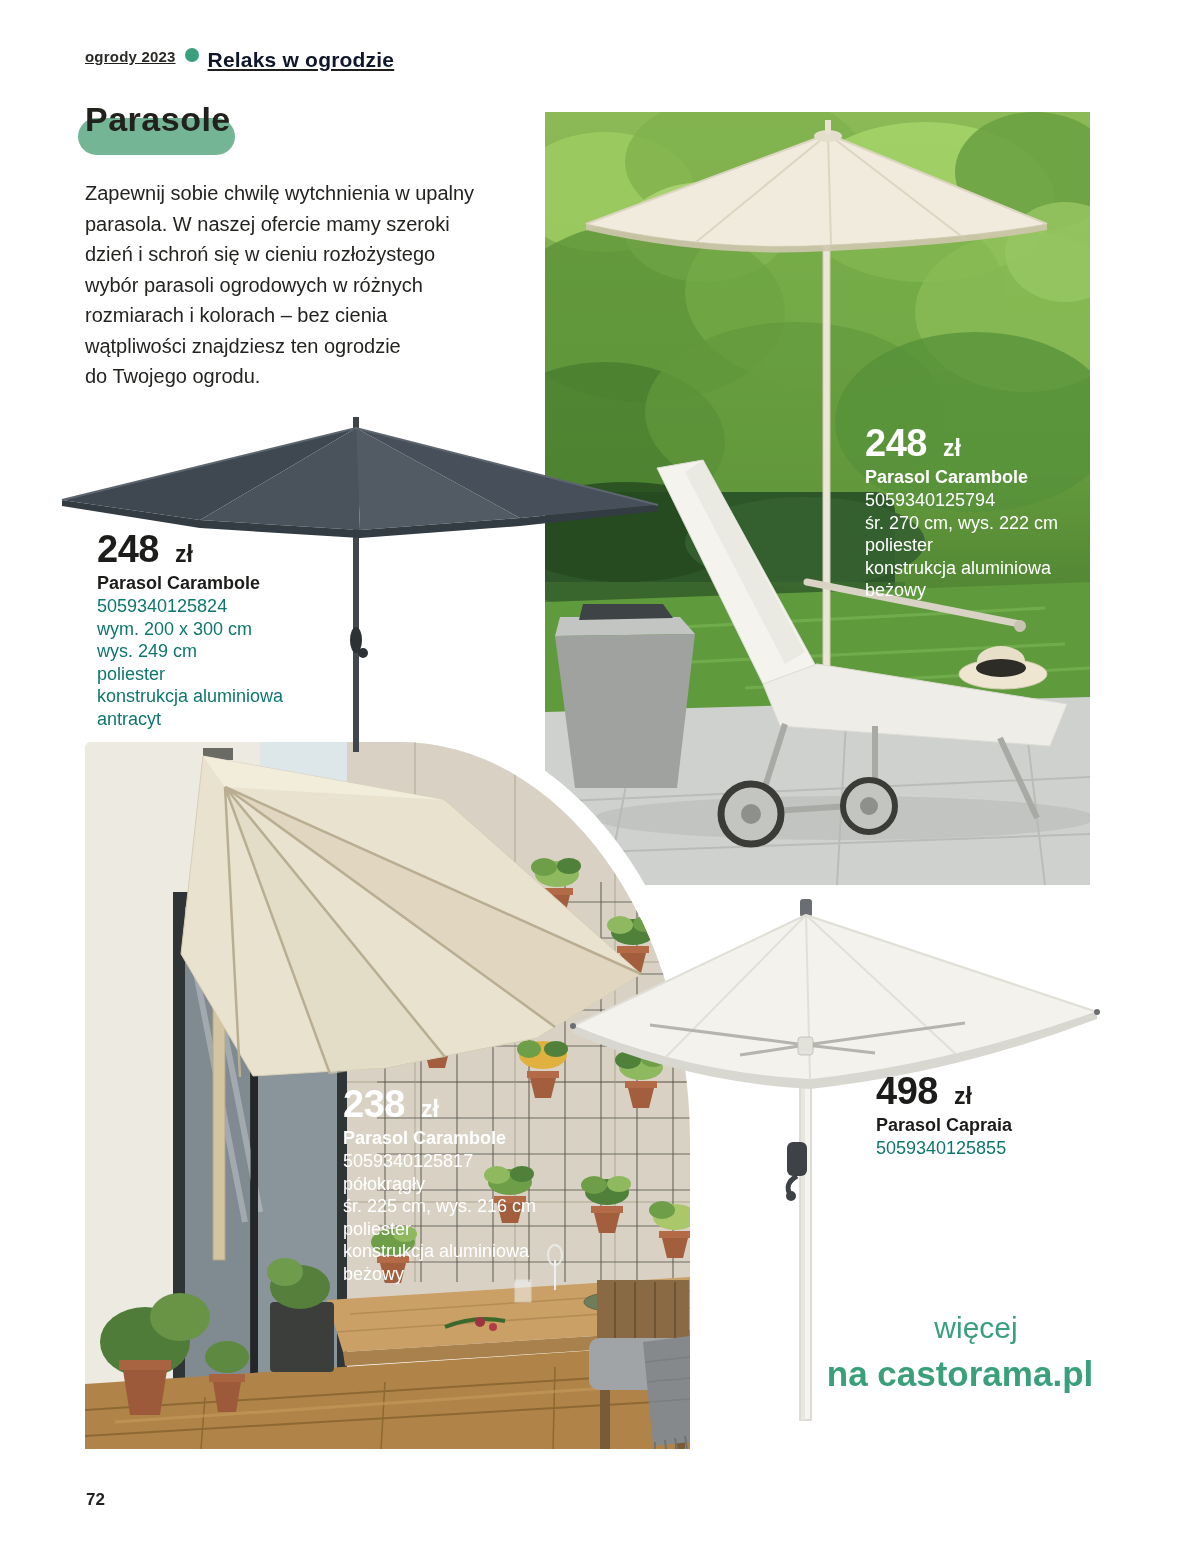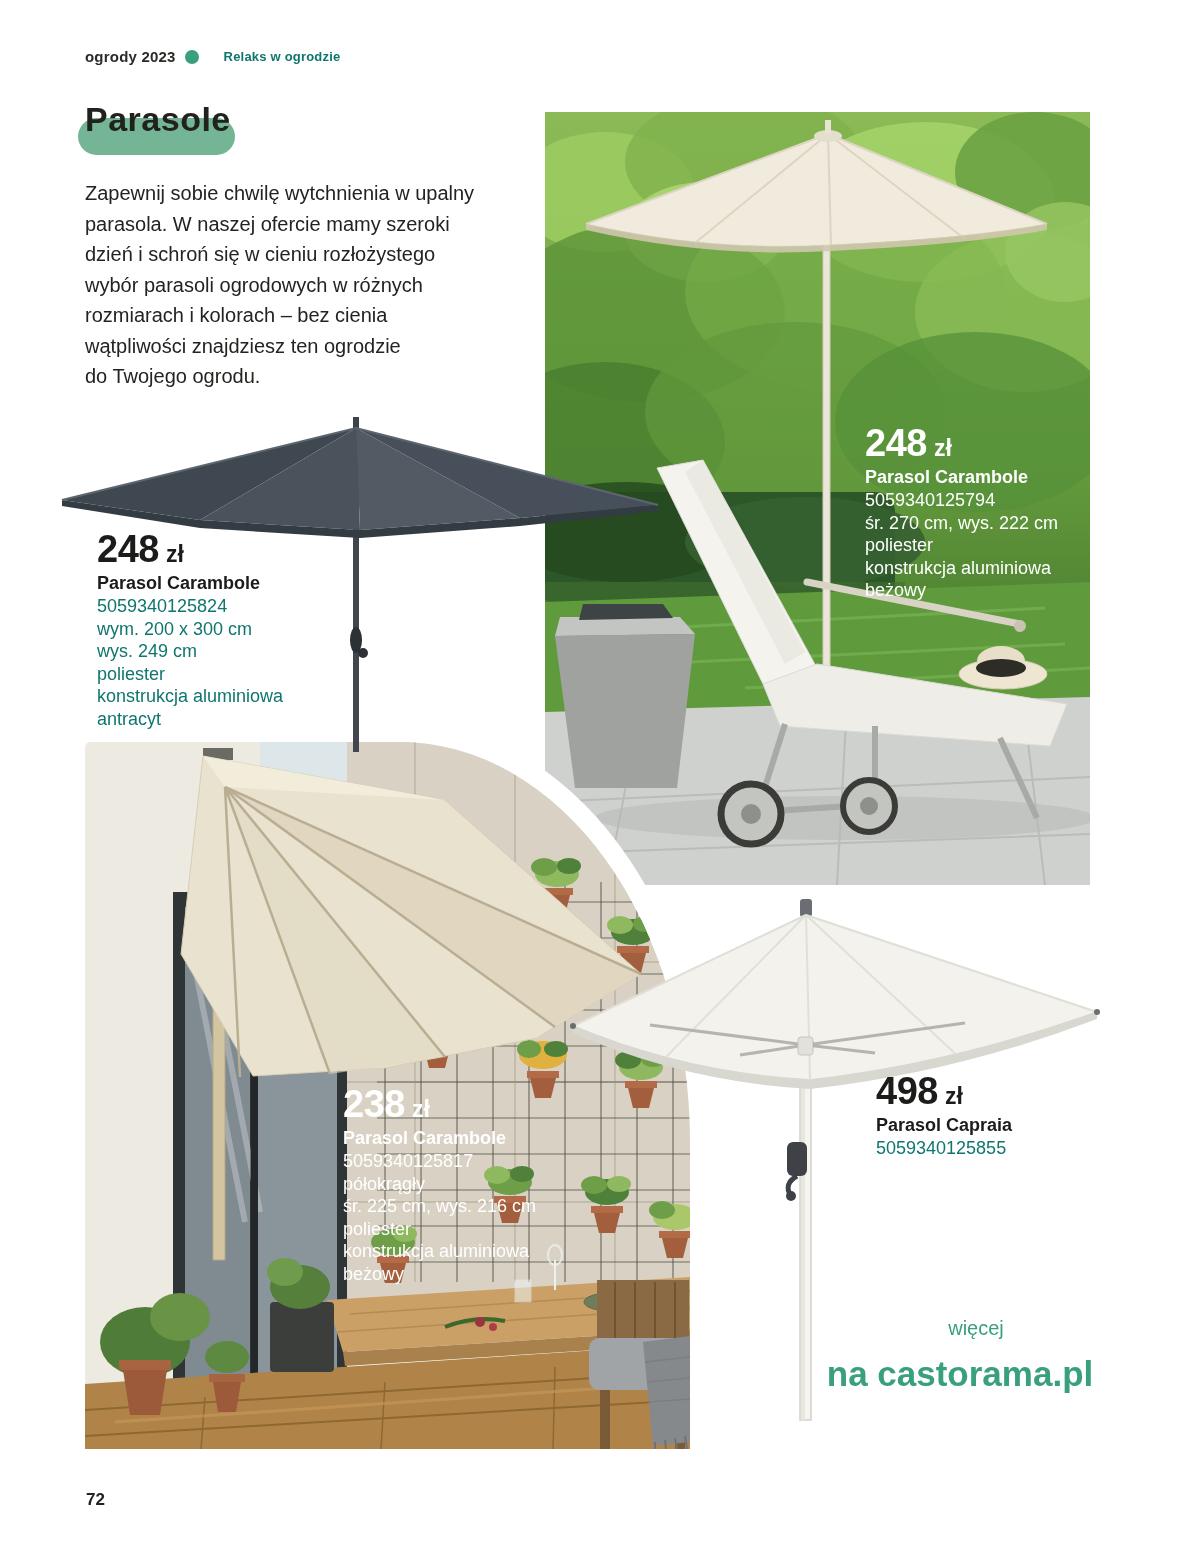--- a/index.html
+++ b/index.html
@@ -1,49 +1,49 @@
 <!DOCTYPE html>
 <html><head>
 <meta charset="utf-8">
 <style>
   html,body{margin:0;padding:0;}
   body{width:1200px;height:1559px;position:relative;background:#ffffff;
        font-family:"Liberation Sans", sans-serif;color:#1f1f1d;overflow:hidden;}
   
-  .hdr{position:absolute;left:85px;top:48px;display:flex;align-items:center;z-index:6;}
+  .hdr{position:absolute;left:85px;top:48px;display:flex;align-items:flex-start;z-index:6;text-decoration:underline;}
   .hdr .cat{font-size:15px;font-weight:600;color:#2b2b28;letter-spacing:.2px;}
   .hdr .dot{width:14px;height:14px;border-radius:50%;background:#3aa07c;margin:0 9px;}
-  .hdr .sec{font-size:13px;font-weight:700;color:#0f766e;letter-spacing:.2px;margin-left:16px;}
+  .hdr .sec{font-size:21px;font-weight:700;color:#0f172a;letter-spacing:.2px;}
   
   .title-wrap{position:absolute;left:78px;top:100px;z-index:6;}
   .title-hl{position:absolute;left:0;top:18px;width:157px;height:37px;border-radius:19px;background:#73b594;}
   .title-txt{position:relative;font-size:34px;font-weight:700;color:#21211d;letter-spacing:.5px;padding-left:7px;}
   
   .intro{position:absolute;left:85px;top:178px;z-index:6;}
   .intro .list-item{font-size:20px;line-height:30.5px;color:#232320;}
   
   .pinfo{position:absolute;z-index:6;}
-  .price{display:flex;align-items:baseline;gap:7px;margin-bottom:4px;color:#1c1c1a;}
+  .price{display:flex;align-items:baseline;gap:16px;margin-bottom:4px;color:#1c1c1a;}
   .price .num{font-size:38px;font-weight:700;line-height:38px;letter-spacing:-.5px;}
   .price .cur{font-size:23px;font-weight:700;}
   .prod-name{font-size:18px;font-weight:700;line-height:23px;color:#1c1c1a;}
   .sku,.spec-line{font-size:18px;line-height:22.6px;color:#0f766e;}
   .light .price,.light .prod-name,.light .sku,.light .spec-line{color:#ffffff;}
   
   .photo{position:absolute;overflow:hidden;}
   #garden-photo{left:545px;top:112px;width:545px;height:773px;z-index:1;}
   #balcony-photo{left:85px;top:742px;width:605px;height:707px;z-index:3;
                  border-radius:6px 290px 0 0 / 6px 400px 0 0;box-shadow:0 0 0 20px #ffffff;}
   .photo svg{position:absolute;left:0;top:0;}
   .overlay{position:absolute;}
   #dark-umbrella-art{position:absolute;left:40px;top:415px;width:640px;height:350px;z-index:4;}
   #capraia-art{position:absolute;left:555px;top:895px;width:560px;height:540px;z-index:4;}
   
   .cta{position:absolute;left:810px;top:1310px;width:300px;text-align:center;z-index:6;color:#3aa07c;}
-  .cta .pre{font-size:20px;font-weight:500;line-height:36px;padding-left:32px;}
+  .cta .pre{font-size:30px;font-weight:500;line-height:36px;padding-left:32px;}
   .cta .pill{display:inline-block;margin-top:6px;border:3px solid #3aa07c;border-radius:30px;
              padding:4px 26px 7px 26px;font-size:34px;font-weight:700;}
   .cta .post{margin-top:8px;font-size:35px;font-weight:700;}
   .pagenum{position:absolute;left:86px;top:1490px;font-size:17px;font-weight:700;color:#222220;z-index:6;}
 </style>
 </head>
 <body>
 
 <div class="hdr">
   <span class="cat">ogrody 2023</span>

